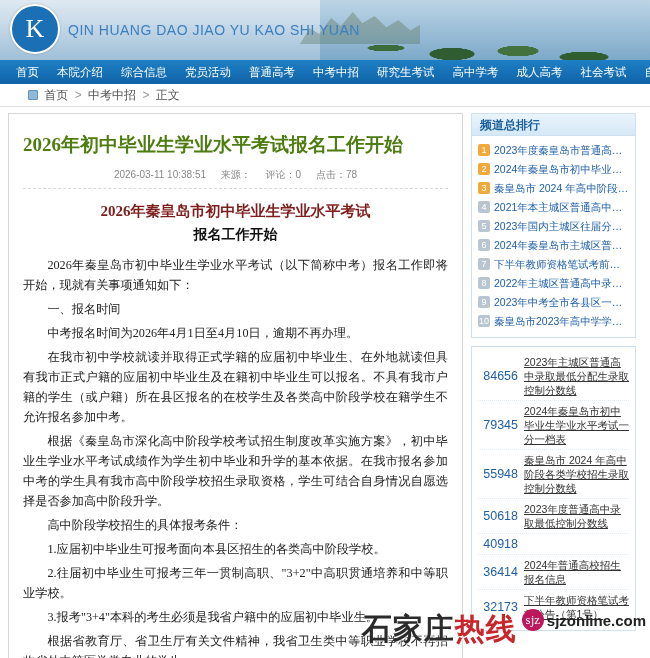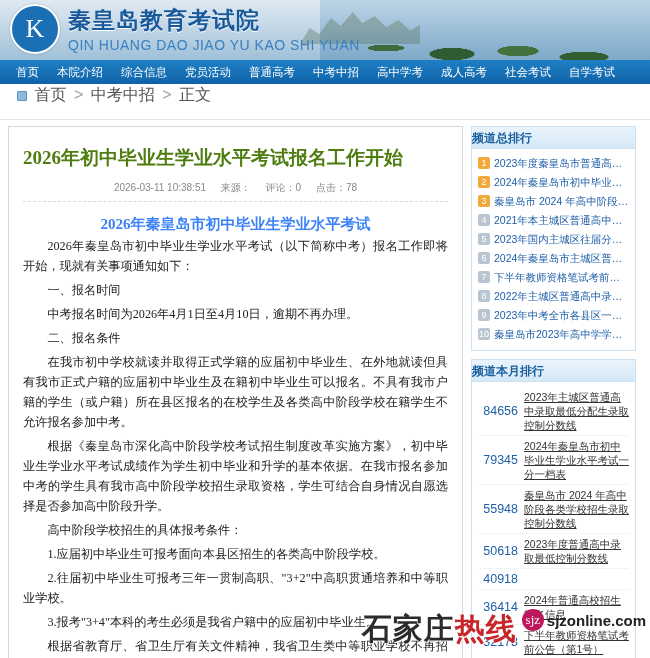--- a/index.html
+++ b/index.html
@@ -63,23 +63,23 @@
     display:flex; align-items:center;
     padding-left:6px;
   }
   .nav a {
     color:#fff; font-size:11.5px; text-decoration:none;
     padding:0 9px; line-height:24px; white-space:nowrap;
   }
   .nav a:first-child { padding-left:10px; }
   
   .crumb {
-    height:36px; line-height:22px;
-    padding-left:17px;
-    font-size:16px; color:#555;
+    height:23px; line-height:22px;
+    padding-left:28px;
+    font-size:12px; color:#555;
     border-bottom:1px solid #e3e3e3;
   }
   .crumb .ico {
     display:inline-block; width:10px; height:10px; margin-right:3px;
     vertical-align:-1px;
     background:#8fb8d8; border:1px solid #5f93bf; border-radius:1px;
   }
   .crumb a { color:#555; text-decoration:none; }
   .crumb .sep { margin:0 3px; color:#999; }
   
@@ -100,40 +100,40 @@
     margin:8px 0 10px 0;
   }
   .art-meta {
     text-align:center; font-size:10px; color:#888;
     border-bottom:1px dashed #d9d9d9;
     padding-bottom:6px; margin-bottom:10px;
   }
   .art-meta span { margin:0 6px; }
   .doc-h1 {
     text-align:center; font-family:"Liberation Serif", serif;
-    font-size:15px; font-weight:bold; color:#3b82f6;
+    font-size:15px; font-weight:bold; color:#7f1d1d;
     line-height:24px; margin-top:4px;
   }
   .doc-h2 {
     text-align:center; font-family:"Liberation Serif", serif;
     font-size:14px; font-weight:bold; color:#111;
     line-height:24px; margin-bottom:8px;
   }
   .doc p {
     font-family:"Liberation Serif", serif;
     font-size:12.2px; line-height:20px; color:#222;
     margin:0 0 4px 0; text-indent:2em; text-align:justify;
   }
   
   .panel { border:1px solid #cfe0ee; margin-bottom:8px; background:#fff; }
   .panel-hd {
     height:22px; line-height:22px;
     background:linear-gradient(180deg,#eaf4fc 0%, #d4e8f7 100%);
     border-bottom:1px solid #cfe0ee;
-    padding-left:0;
+    padding-left:8px;
     font-size:12px; font-weight:bold; color:#1a5f9e;
   }
   .panel-bd { padding:5px 6px 6px 6px; }
   .rank-item {
     display:flex; align-items:flex-start;
     font-size:10.5px; line-height:15px; color:#1f5fa8;
     padding:2px 0;
   }
   .rank-no {
     flex:0 0 auto;
@@ -186,33 +186,33 @@
 </style>
 </head>
 <body>
 
 <div class="banner">
   <div class="trees"></div>
   <div class="skyline"></div>
   <div class="logo-wrap">
     <div class="logo-circle">K</div>
     <div class="logo-text">
-      <div class="cn">秦皇岛教育考试院</div>
       <div class="py">QIN HUANG DAO JIAO YU KAO SHI YUAN</div>
     </div>
   </div>
 </div>
 
 <div class="nav">
   <a href="#">首页</a>
   <a href="#">本院介绍</a>
   <a href="#">综合信息</a>
   <a href="#">党员活动</a>
   <a href="#">普通高考</a>
   <a href="#">中考中招</a>
+  <a href="#">研究生考试</a>
   <a href="#">高中学考</a>
   <a href="#">成人高考</a>
   <a href="#">社会考试</a>
   <a href="#">自学考试</a>
 </div>
 
 <div class="crumb">
   <span class="ico"></span>
   <a href="#">首页</a>
   <span class="sep">&gt;</span>
@@ -227,24 +227,24 @@
     <div class="article-box">
       <div class="art-title">2026年初中毕业生学业水平考试报名工作开始</div>
       <div class="art-meta">
         <span>2026-03-11 10:38:51</span>
         <span>来源：</span>
         <span>评论：0</span>
         <span>点击：78</span>
       </div>
       <div class="doc">
         <div class="doc-h1">2026年秦皇岛市初中毕业生学业水平考试</div>
+        <div class="doc-h2">报名工作开始</div>
         <p>2026年秦皇岛市初中毕业生学业水平考试（以下简称中考）报名工作即将开始，现就有关事项通知如下：</p>
         <p>一、报名时间</p>
         <p>中考报名时间为2026年4月1日至4月10日，逾期不再办理。</p>
-        <p>二、报名条件</p>
         <p>在我市初中学校就读并取得正式学籍的应届初中毕业生、在外地就读但具有我市正式户籍的应届初中毕业生及在籍初中毕业生可以报名。不具有我市户籍的学生（或户籍）所在县区报名的在校学生及各类高中阶段学校在籍学生不允许报名参加中考。</p>
         <p>根据《秦皇岛市深化高中阶段学校考试招生制度改革实施方案》，初中毕业生学业水平考试成绩作为学生初中毕业和升学的基本依据。在我市报名参加中考的学生具有我市高中阶段学校招生录取资格，学生可结合自身情况自愿选择是否参加高中阶段升学。</p>
         <p>高中阶段学校招生的具体报考条件：</p>
         <p>1.应届初中毕业生可报考面向本县区招生的各类高中阶段学校。</p>
         <p>2.往届初中毕业生可报考三年一贯制高职、"3+2"中高职贯通培养和中等职业学校。</p>
         <p>3.报考"3+4"本科的考生必须是我省户籍中的应届初中毕业生。</p>
         <p>根据省教育厅、省卫生厅有关文件精神，我省卫生类中等职业学校不再招收省外中等医学类专业的学生。</p>
 
       </div>
     </div>
@@ -292,21 +292,20 @@
           <a class="rank-tx" href="#">2023年中考全市各县区一分一档表</a>
         </div>
         <div class="rank-item">
           <span class="rank-no gray">10</span>
           <a class="rank-tx" href="#">秦皇岛市2023年高中学学校招生报名信息</a>
         </div>
       </div>
     </div>
 
     <div class="panel">
-      <div class="panel-hd">频道本月排行</div>
       <div class="panel-bd">
         <div class="mrank-item">
           <span class="mrank-num">84656</span>
           <a class="mrank-tx" href="#">2023年主城区普通高中录取最低分配生录取控制分数线</a>
         </div>
         <div class="mrank-item">
           <span class="mrank-num">79345</span>
           <a class="mrank-tx" href="#">2024年秦皇岛市初中毕业生学业水平考试一分一档表</a>
         </div>
         <div class="mrank-item">

